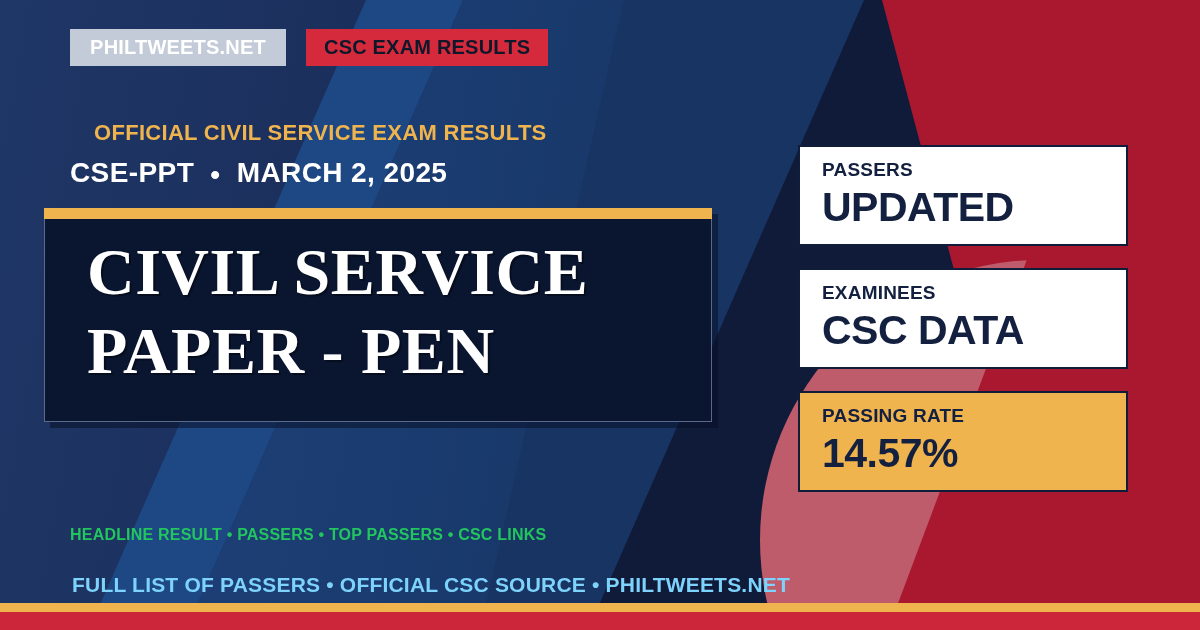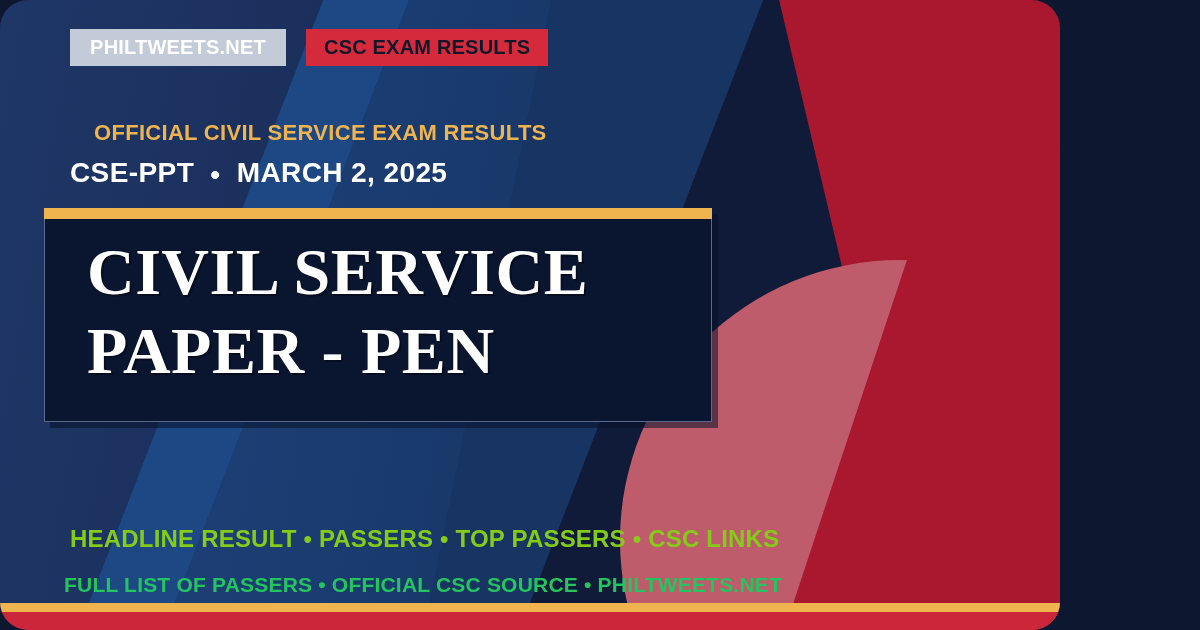--- a/index.html
+++ b/index.html
@@ -2,26 +2,25 @@
 <html><head>
 <meta charset="utf-8">
 <style>
   html, body {
     margin: 0;
     padding: 0;
     background: #0d1730;
   }
   #poster {
     position: relative;
-    width: 1060px;
+    width: 1200px;
     height: 630px;
     overflow: hidden;
     background: #111c3c;
     font-family: "Liberation Sans", sans-serif;
-    border-radius: 28px;
     -webkit-font-smoothing: antialiased;
   }
 
   
   .bg-layer { position: absolute; inset: 0; }
 
   .bg-navy-base {
     background: linear-gradient(100deg, #1f3767 0%, #1b2f5c 28%, #15244a 46%, #111c3c 60%, #101a39 100%);
   }
   .bg-dark-wedge {
@@ -158,34 +157,34 @@
     letter-spacing: 0.5px;
     padding: 14px 24px 31px 42px;
     text-shadow: 2px 2px 0 rgba(0, 0, 0, 0.35);
   }
   .headline-text .ln { display: block; white-space: nowrap; }
 
   .footer-primary {
     position: absolute;
     left: 70px;
     top: 527px;
-    font-size: 24px;
-    font-weight: 700;
-    color: #84cc16;
+    font-size: 16px;
+    font-weight: 700;
+    color: #22c55e;
     letter-spacing: 0.2px;
     line-height: 1;
     white-space: nowrap;
   }
   .footer-secondary {
     position: absolute;
-    left: 64px;
+    left: 72px;
     top: 574px;
     font-size: 21px;
     font-weight: 700;
-    color: #22c55e;
+    color: #7dd3fc;
     letter-spacing: 0.2px;
     line-height: 1;
     white-space: nowrap;
   }
 
   
   .cards {
     position: absolute;
     left: 798px;
     top: 145px;
@@ -246,20 +245,38 @@
     </div>
 
     <div class="headline-box">
       <div class="headline-topbar"></div>
       <div class="headline-text">
         <span class="ln">CIVIL SERVICE</span>
         <span class="ln">PAPER - PEN</span>
       </div>
     </div>
 
+    <div class="cards">
+
+      <div class="card card-white">
+        <div class="card-label">PASSERS</div>
+        <div class="card-value">UPDATED</div>
+      </div>
+
+      <div class="card card-white">
+        <div class="card-label">EXAMINEES</div>
+        <div class="card-value">CSC DATA</div>
+      </div>
+
+      <div class="card card-gold">
+        <div class="card-label">PASSING RATE</div>
+        <div class="card-value">14.57%</div>
+      </div>
+
+    </div>
 
     <div class="footer-primary">HEADLINE RESULT • PASSERS • TOP PASSERS • CSC LINKS</div>
     <div class="footer-secondary">FULL LIST OF PASSERS • OFFICIAL CSC SOURCE • PHILTWEETS.NET</div>
 
   </div>
 
   <div class="stripe-gold"></div>
   <div class="stripe-red"></div>
 
 </div>

